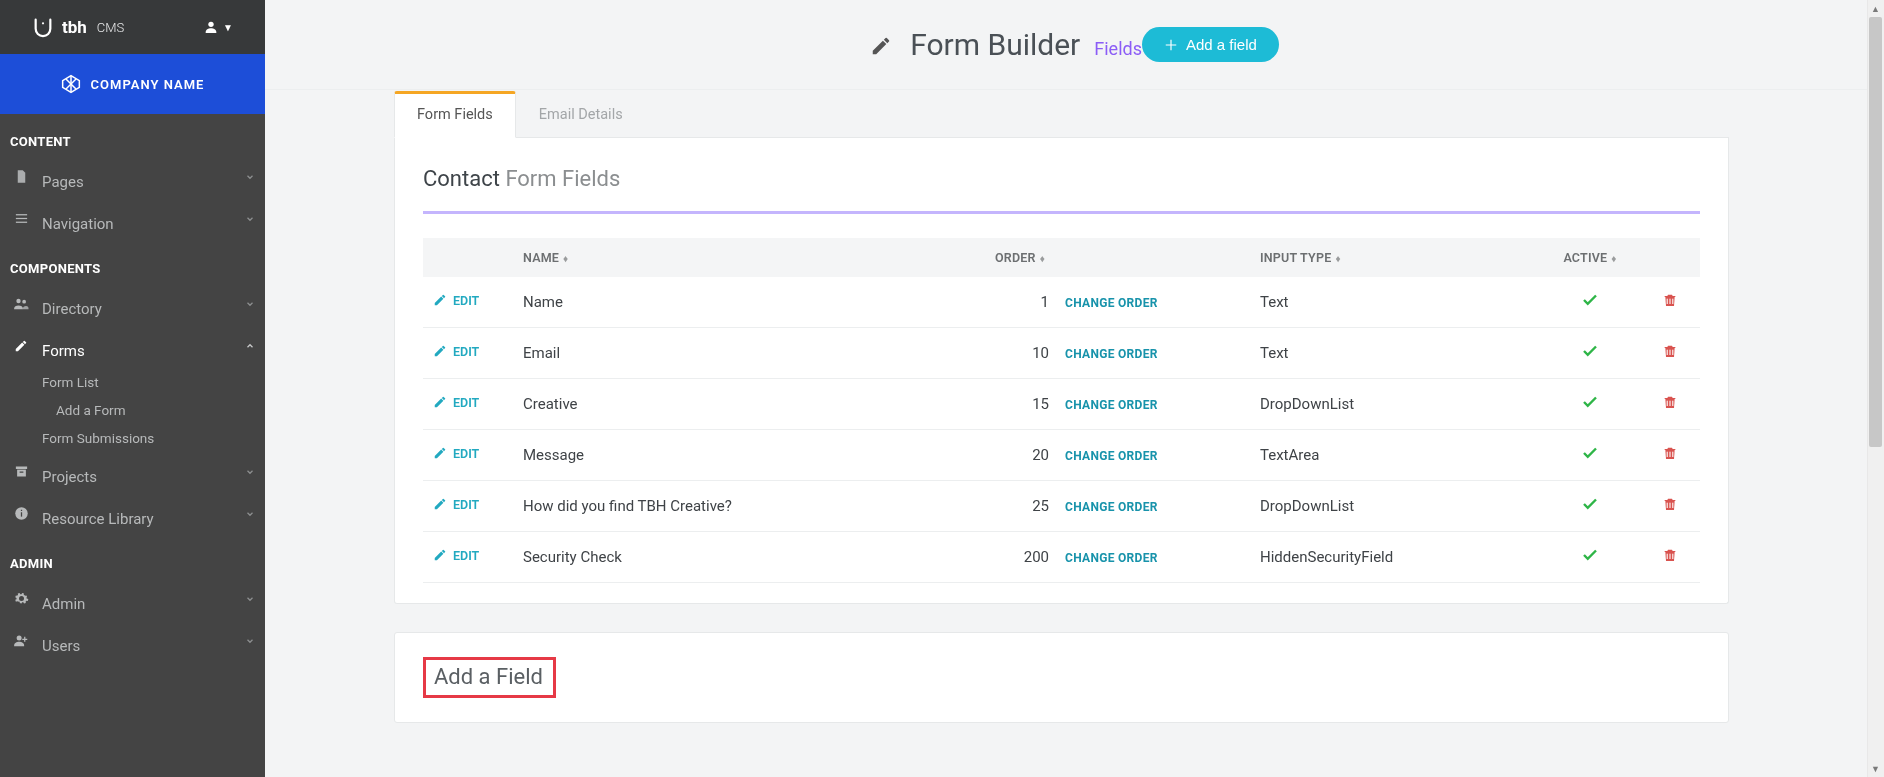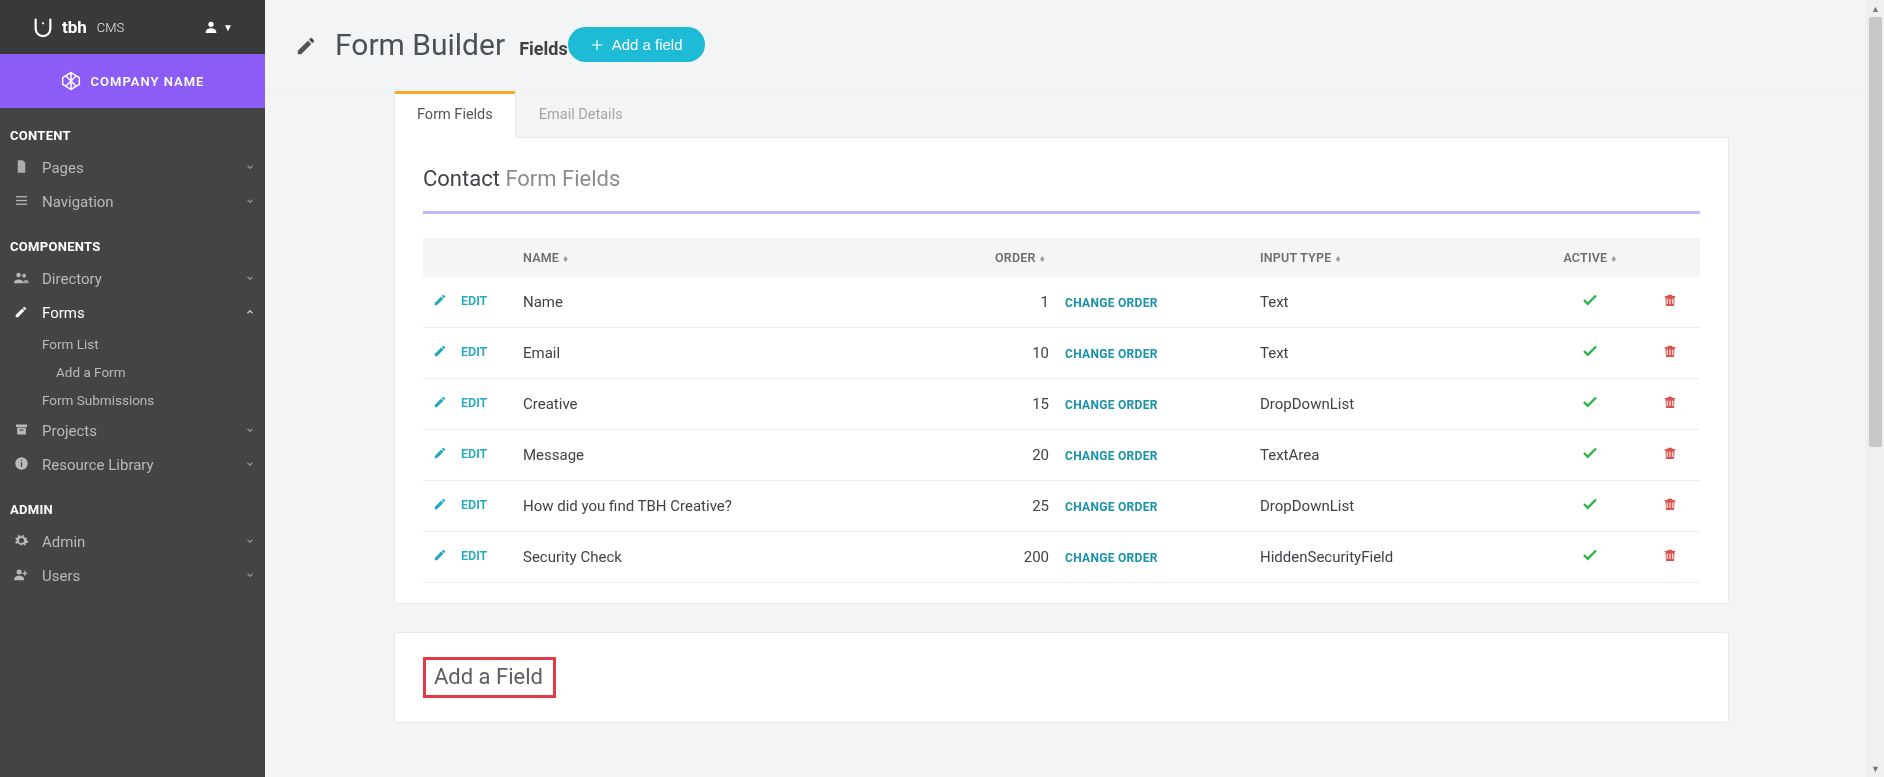--- a/index.html
+++ b/index.html
@@ -5,41 +5,41 @@
 * { margin: 0; padding: 0; box-sizing: border-box; }
 body { font-family: "Segoe UI", -apple-system, Roboto, Arial, sans-serif; font-size: 14px; color: #4a4a4a; background: #f3f4f5; width: 1884px; height: 777px; overflow: hidden; }
 
 
 .sidebar { position: fixed; left: 0; top: 0; width: 265px; height: 1200px; background: #444444; color: #cfd0d1; }
 .sb-top { height: 54px; background: #37393a; display: flex; align-items: center; justify-content: space-between; padding: 0 32px; }
 .sb-logo { color: #fff; font-weight: 600; font-size: 14px; display:flex; align-items:center; gap:8px;}
 .sb-logo .mark svg { display:block; }
 .sb-logo span.cms { font-weight:300; font-size:13px; color:#e5e6e7; margin-left:2px;}
 .sb-user { color:#fff; display:flex; align-items:center; cursor:pointer; }
-.sb-company { height: 54px; background: #8b5cf6; display:flex; align-items:center; justify-content:center; color:#fff; font-weight:600; letter-spacing:1px; font-size:13px; }
+.sb-company { height: 60px; background: #1d4ed8; display:flex; align-items:center; justify-content:center; color:#fff; font-weight:600; letter-spacing:1px; font-size:13px; }
 .sb-company svg { margin-right:10px; }
 .sb-section-title { padding: 20px 10px 8px 10px; color:#fff; font-weight:700; font-size:13px; letter-spacing:0.3px; }
 .sb-item { display:flex; align-items:center; padding: 8px 10px; color:#b7b9ba; cursor:pointer; }
 .sb-item .ico { width:22px; text-align:center; margin-right:10px; }
-.sb-item .label { flex:1; font-size:15px; }
+.sb-item .label { flex:1; font-size:15px;margin-top:8px; }
 .sb-item .chev { font-size:12px; color:#8d8f90; }
 .sb-item.active { color:#fff; }
 .sb-item.active .chev { color:#c8c9ca; }
 .sb-sub { padding: 6px 10px 6px 42px; font-size:13.5px; color:#b7b9ba; cursor:pointer; }
 .sb-sub.indent { padding-left: 56px; }
 
 
 .main { margin-left: 265px; height:100%; overflow-y:auto; }
 .main-inner { width:1619px; }
 
-.topbar { height: 90px; border-bottom:1px solid #eceeef; display:flex; align-items:center; padding: 0 30px; justify-content:flex-start; background:#f3f4f5;}
+.topbar { height: 90px; border-bottom:1px solid #eceeef; display:flex; align-items:center; padding: 0 30px; justify-content:center; background:#f3f4f5;}
 .page-title { display:flex; align-items:baseline; gap:14px; }
 .page-title .ico { color:#555; font-size:20px; margin-right:4px; position:relative; top:2px;}
 .page-title h1 { font-size:30px; font-weight:400; color:#4a5056; }
-.page-title .sub { font-size:18px; color:#404040;font-weight:bold; }
+.page-title .sub { font-size:18px; color:#8b5cf6; }
 .btn-add { background:#1dbbd6; color:#fff; border:none; border-radius:20px; padding: 9px 22px; font-size:15px; font-weight:500; cursor:pointer; display:flex; align-items:center; gap:8px; }
 
 .content-wrap { padding: 0 155px 40px 129px; }
 
 
 .tabs { display:flex; border-bottom:1px solid #e6e8e9; }
 .tab { padding: 14px 22px; color:#a3a6a8; font-size:14.5px; cursor:pointer; border:1px solid transparent; position:relative; top:1px; }
 .tab.active { background:#fff; color:#555; border:1px solid #e6e8e9; border-bottom-color:#fff; border-top:3px solid #f5a623; border-radius:3px 3px 0 0; padding-top:12px;}
 
 
@@ -58,21 +58,21 @@
 .th-edit { width:90px; }
 .th-name { }
 .th-order-val { width:70px; text-align:center; padding-right:6px !important;}
 .th-order { width:195px; }
 .th-type { width:290px; }
 .th-active { width:100px; text-align:center !important; }
 .th-del { width:60px; text-align:center !important; }
 td.col-order-val { text-align:right; padding-right:6px !important; }
 td.col-active, td.col-del, th.th-active, th.th-del { text-align:center; }
 
-.link-edit { color:#22a9c0; font-size:12.5px; font-weight:600; cursor:pointer; display:inline-flex; align-items:center; gap:14px; }
+.link-edit { color:#22a9c0; font-size:12.5px; font-weight:600; cursor:pointer; display:inline-flex; align-items:center; gap:6px; }
 .link-edit svg { width:14px; height:14px; }
 .link-change { color:#1893ab; font-size:12px; font-weight:700; letter-spacing:0.3px; cursor:pointer; }
 .ico-check { color:#2eb547; }
 .ico-trash { color:#d9534f; cursor:pointer; }
 
 .add-field-hl { display:inline-block; border:3px solid #e63946; padding: 4px 10px 6px 8px; }
 .add-field-hl h2 { font-size:22px; font-weight:400; color:#5a5f63; }
 
 
 .scrollbar-track { position:fixed; right:0; top:0; width:17px; height:100%; background:#f0f0f0; border-left:1px solid #e8e8e8;}

